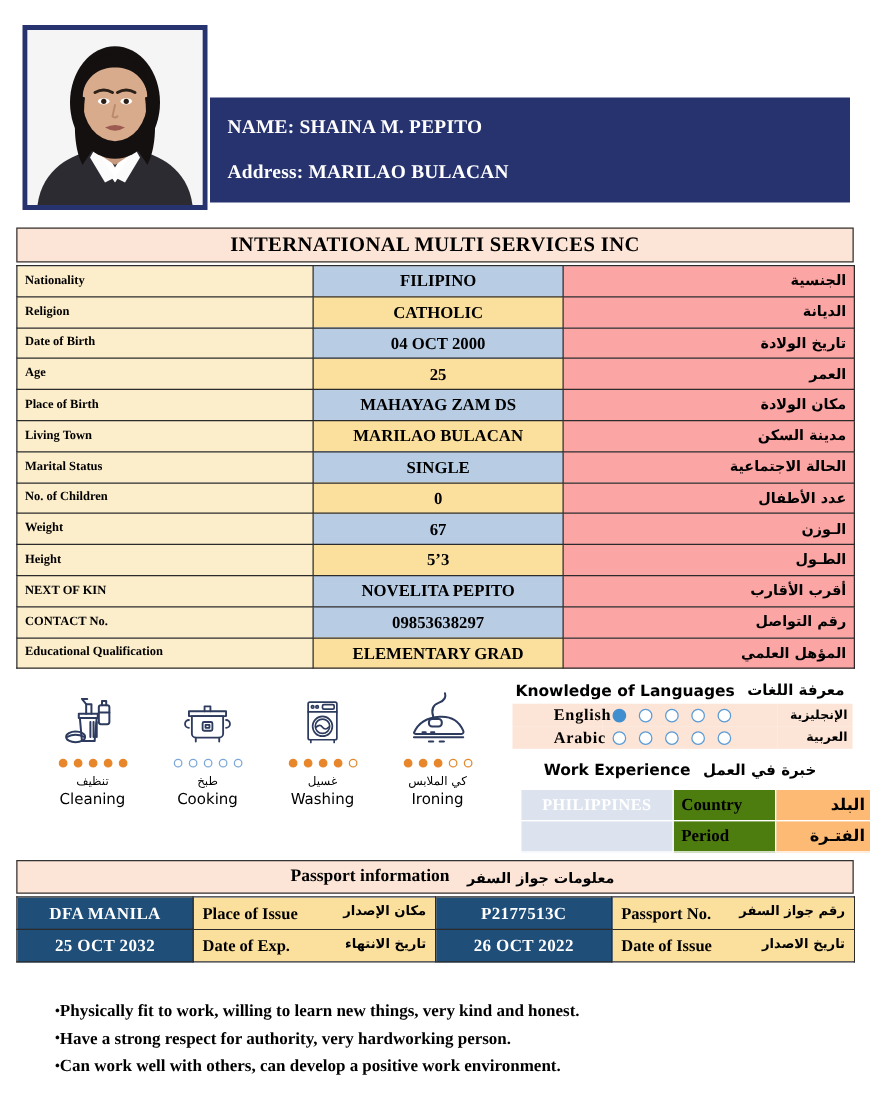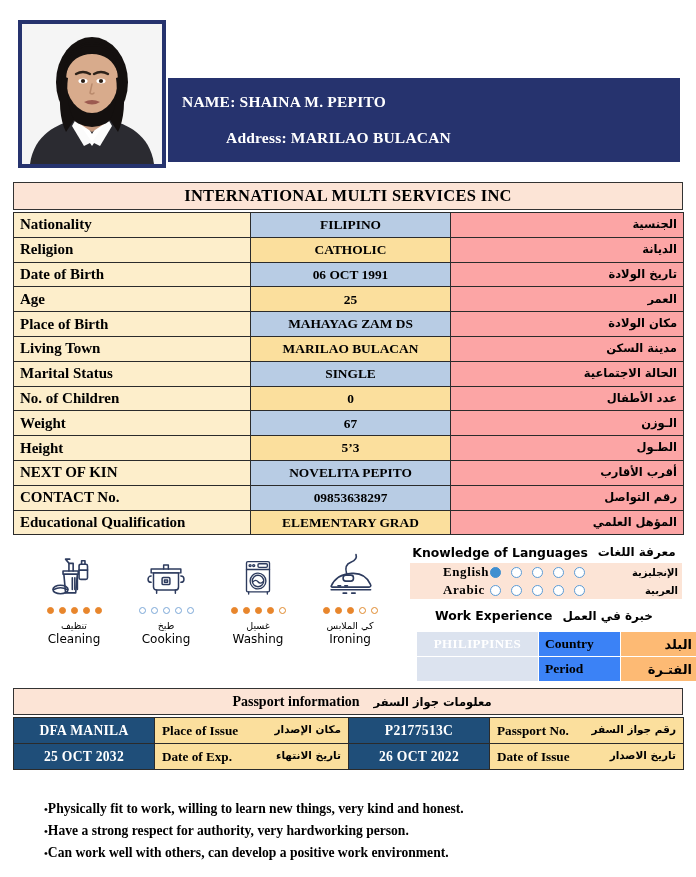--- a/index.html
+++ b/index.html
@@ -43,21 +43,21 @@
     padding: 9px 0 0 14px;
   }
   .name-band .line {
     color: #ffffff;
     font-weight: bold;
     font-size: 15.5px;
     letter-spacing: .2px;
     margin: 6px 0 0 0;
     white-space: nowrap;
   }
-  .name-band .line.second { margin-top: 18px; margin-left: 44px; }
+  .name-band .line.second { margin-top: 18px; }
 
   
   .company-band {
     position: absolute;
     left: 13px; top: 182px;
     width: 670px; height: 28px;
     background: #fce4d6;
     border: 1.5px solid #333;
     display: flex; align-items: center; justify-content: center;
   }
@@ -72,21 +72,21 @@
     position: absolute;
     left: 13px; top: 212px;
     width: 670px;
     border-collapse: collapse;
     table-layout: fixed;
   }
   .info-table td {
     border: 1.3px solid #2b2b2b;
     height: 24.8px;
     padding: 0 6px;
-    font-size: 15px;
+    font-size: 10px;
     font-weight: bold;
     line-height: 1;
   }
   .info-table td.lbl {
     width: 237px;
     background: #fdeecb;
     text-align: left;
   }
   .info-table td.val {
     width: 200px;
@@ -220,21 +220,21 @@
   }
   .work-table td.wval {
     width: 122px;
     background: #dce3ef;
     color: #ffffff;
     text-align: center;
     letter-spacing: .4px;
   }
   .work-table td.wen {
     width: 82px;
-    background: #3b82f6;
+    background: #4d7c0f;
     text-align: left;
     font-size: 13.5px;
   }
   .work-table td.war {
     width: 78px;
     background: #fdba74;
     text-align: right; direction: rtl;
     font-family: "DejaVu Sans", "Liberation Sans", sans-serif;
     font-size: 13px;
   }
@@ -364,21 +364,21 @@
         <td class="val blue">FILIPINO</td>
         <td class="ar">الجنسية</td>
       </tr>
       <tr>
         <td class="lbl">Religion</td>
         <td class="val yellow">CATHOLIC</td>
         <td class="ar">الديانة</td>
       </tr>
       <tr>
         <td class="lbl">Date of Birth</td>
-        <td class="val blue">06 OCT 1991</td>
+        <td class="val blue">04 OCT 2000</td>
         <td class="ar">تاريخ الولادة</td>
       </tr>
       <tr>
         <td class="lbl">Age</td>
         <td class="val yellow">25</td>
         <td class="ar">العمر</td>
       </tr>
       <tr>
         <td class="lbl">Place of Birth</td>
         <td class="val blue">MAHAYAG ZAM DS</td>

